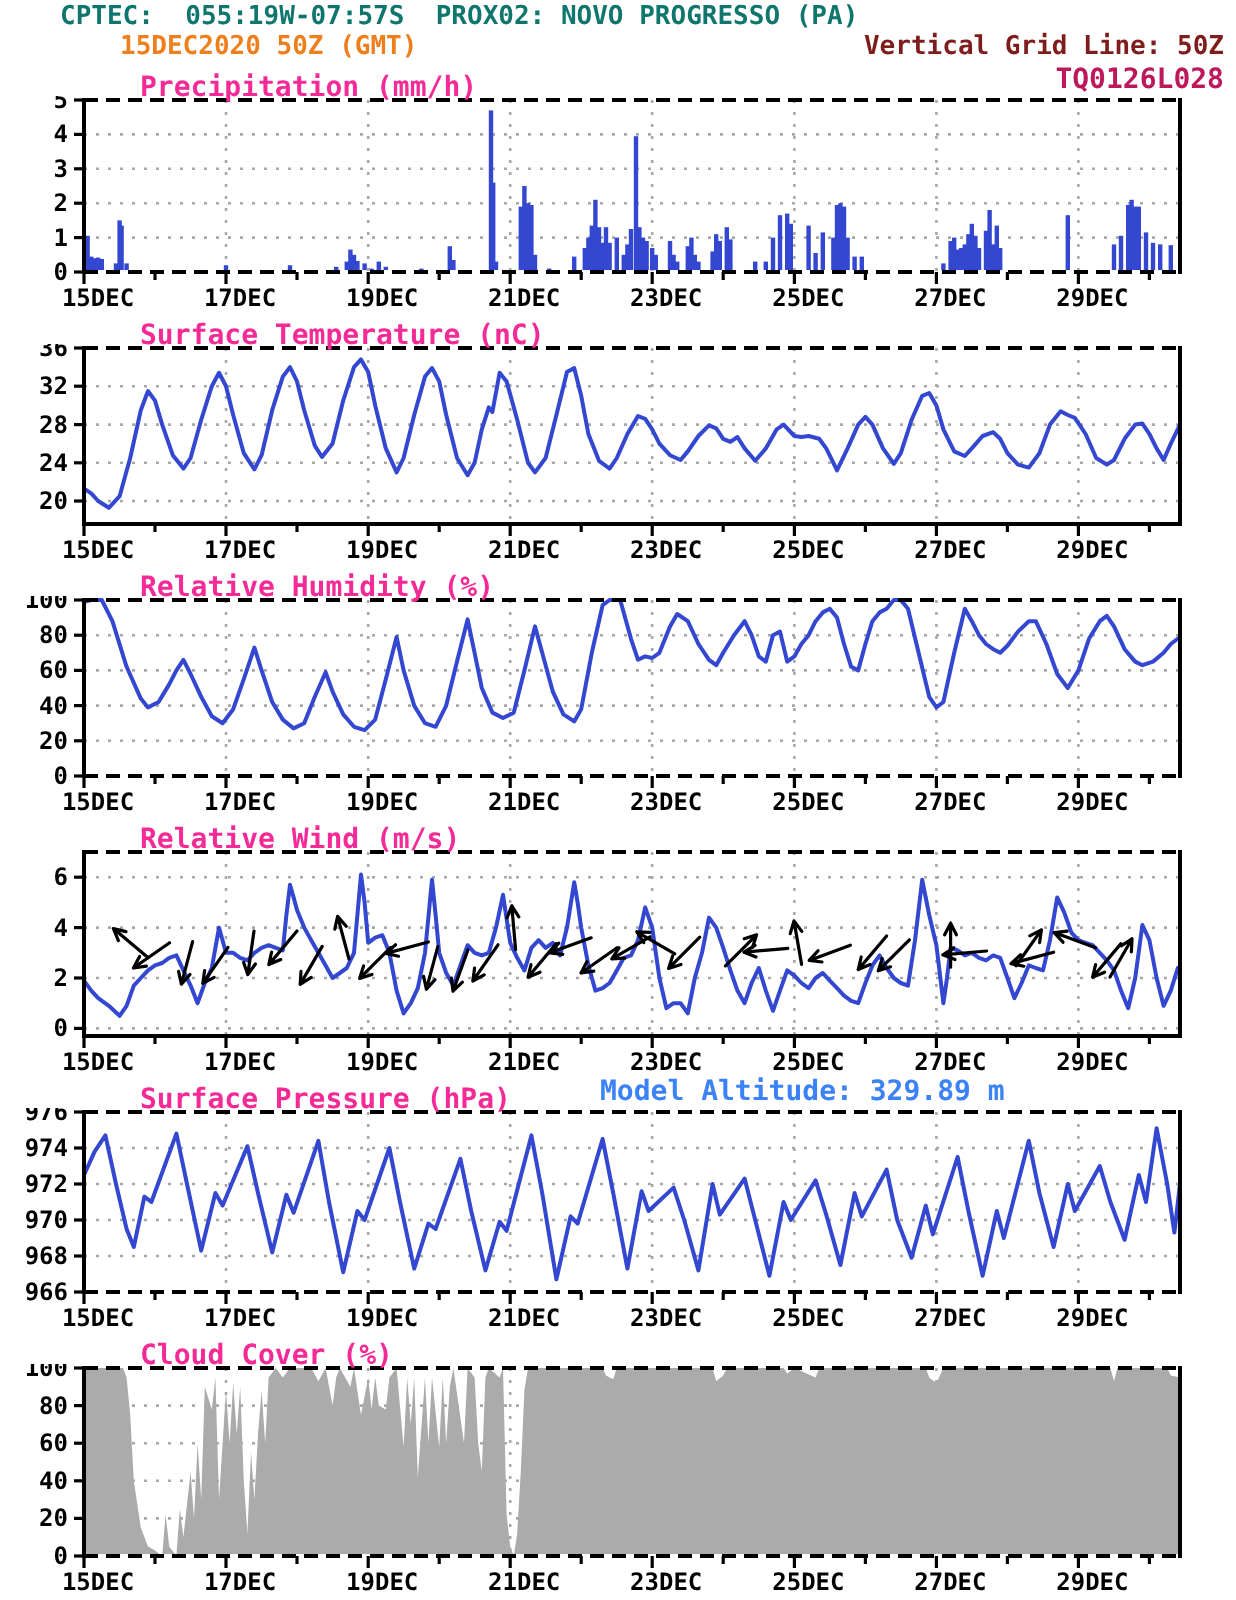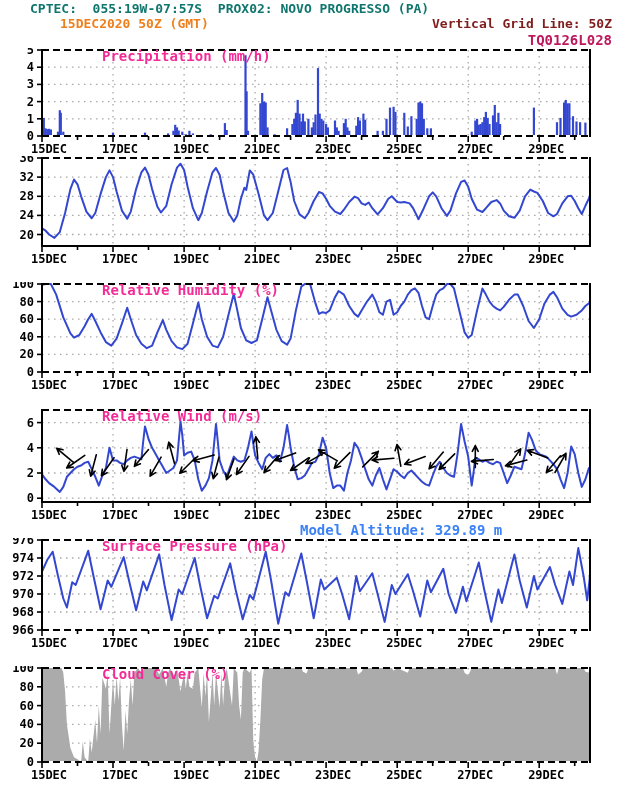--- a/index.html
+++ b/index.html
@@ -7,22 +7,22 @@
         font-family:"DejaVu Sans Mono",monospace;}
   .hdr{position:relative;height:32px;}
   .hdr-l1{position:absolute;left:30px;top:1px;font:bold 13px "DejaVu Sans Mono",monospace;
           color:#0f766e;white-space:pre;}
   .hdr-l2{position:absolute;left:24px;top:16px;font:bold 13px "DejaVu Sans Mono",monospace;
           color:#ee7f1d;white-space:pre;margin-left:36px;}
   .hdr-r2{position:absolute;right:6px;top:16px;font:bold 13px "DejaVu Sans Mono",monospace;
           color:#7f1d1d;white-space:pre;}
   .sect{position:relative;}
   .trow{position:relative;height:16px;}
-  .ctitle{position:absolute;left:70px;top:16px;font:bold 14px "DejaVu Sans Mono",monospace;
-          color:#f42a97;white-space:pre;margin-left:32px;}
+  .ctitle{position:absolute;left:70px;top:4px;font:bold 14px "DejaVu Sans Mono",monospace;
+          color:#f42a97;white-space:pre;}
   .ctitle2{position:absolute;left:300px;top:0;font:bold 14px "DejaVu Sans Mono",monospace;
           color:#3b82f6;white-space:pre;}
   .rlab{position:absolute;right:6px;top:0;font:bold 14px "DejaVu Sans Mono",monospace;
         color:#be185d;white-space:pre;}
   svg{display:block;}
   .grid{stroke:#a8a8a8;stroke-width:1.3;stroke-dasharray:1.5 4.5;fill:none;}
   .dashb{stroke:#000;stroke-width:2;stroke-dasharray:7 4;fill:none;}
   .solidb{stroke:#000;stroke-width:2;fill:none;}
   .tick{stroke:#000;stroke-width:1.6;fill:none;}
   .ylab{font:bold 12px "DejaVu Sans Mono",monospace;fill:#000;text-anchor:end;}
@@ -199,20 +199,23 @@
         <text x="262.1" y="105" class="xlab">21DEC</text>
         <text x="333.1" y="105" class="xlab">23DEC</text>
         <text x="404.2" y="105" class="xlab">25DEC</text>
         <text x="475.2" y="105" class="xlab">27DEC</text>
         <text x="546.2" y="105" class="xlab">29DEC</text>
         <text x="49.0" y="118" class="xlab">2020</text>
       </svg>
   </div>
 
   <div class="sect">
+    <div class="trow">
+      <span class="ctitle">Surface Temperature (nC)</span>
+    </div>
     <svg width="618" height="110">
         <line x1="42" x2="590" y1="78.5" y2="78.5" class="grid"></line>
         <line x1="42" x2="590" y1="59.4" y2="59.4" class="grid"></line>
         <line x1="42" x2="590" y1="40.3" y2="40.3" class="grid"></line>
         <line x1="42" x2="590" y1="21.1" y2="21.1" class="grid"></line>
         <line x1="113.0" x2="113.0" y1="2" y2="90" class="grid"></line>
         <line x1="184.1" x2="184.1" y1="2" y2="90" class="grid"></line>
         <line x1="255.1" x2="255.1" y1="2" y2="90" class="grid"></line>
         <line x1="326.1" x2="326.1" y1="2" y2="90" class="grid"></line>
         <line x1="397.2" x2="397.2" y1="2" y2="90" class="grid"></line>

